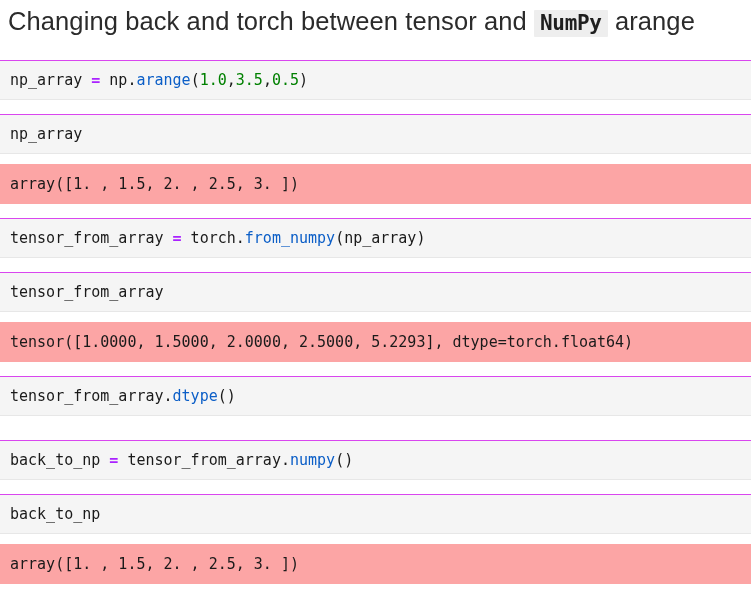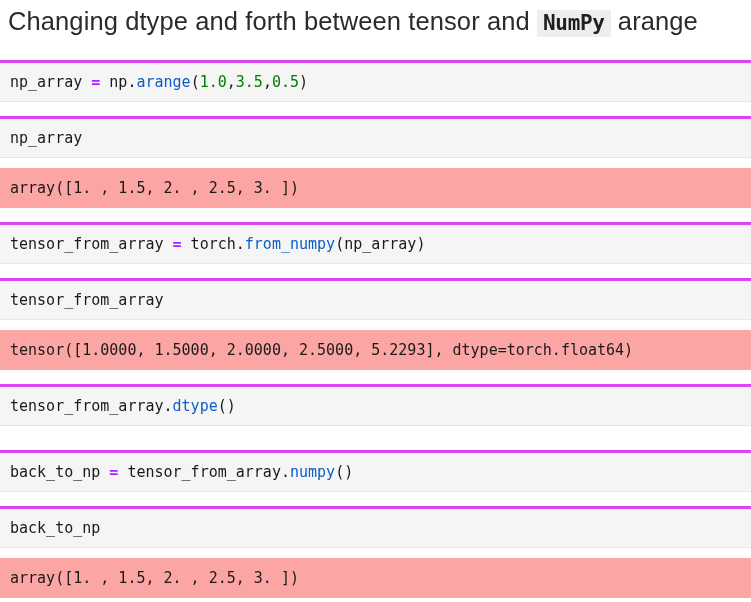--- a/index.html
+++ b/index.html
@@ -51,21 +51,21 @@
   }
 
   .cell {
     width: 751px;
     box-sizing: border-box;
   }
 
   
   .cell-input {
     background: #f5f5f5;
-    border-top: 3px solid #d946ef;
+    border-top: 1px solid #d946ef;
     border-bottom: 1px solid #e7e7e7;
     padding: 10px 10px 10px 10px;
     margin-bottom: 0;
   }
 
   
   .cell-output {
     background: #fca5a5;
     padding: 11px 10px 11px 10px;
   }
@@ -86,21 +86,21 @@
   .tok-plain   { color: #1a1a1a; }
 
   .spacer-sm { height: 14px; }
   .spacer-xs { height: 10px; }
 </style>
 </head>
 <body>
 
 <div class="page">
 
-  <h1 class="title"><span>Changing dtype and forth between tensor and</span> <span class="code-badge">NumPy</span> <span>arange</span></h1>
+  <h1 class="title"><span>Changing back and torch between tensor and</span> <span class="code-badge">NumPy</span> <span>arange</span></h1>
 
   <div class="notebook" id="notebook">
       <div class="cell cell-input">
         <div class="code"><span class="tok-plain">np_array </span><span class="tok-op">=</span><span class="tok-plain"> np.</span><span class="tok-fn">arange</span><span class="tok-plain">(</span><span class="tok-num">1.0</span><span class="tok-plain">,</span><span class="tok-num">3.5</span><span class="tok-plain">,</span><span class="tok-num">0.5</span><span class="tok-plain">)</span></div>
       </div>
       <div class="spacer-sm"></div>
       <div class="cell cell-input">
         <div class="code"><span class="tok-plain">np_array</span></div>
       </div>
       <div class="spacer-xs"></div>

